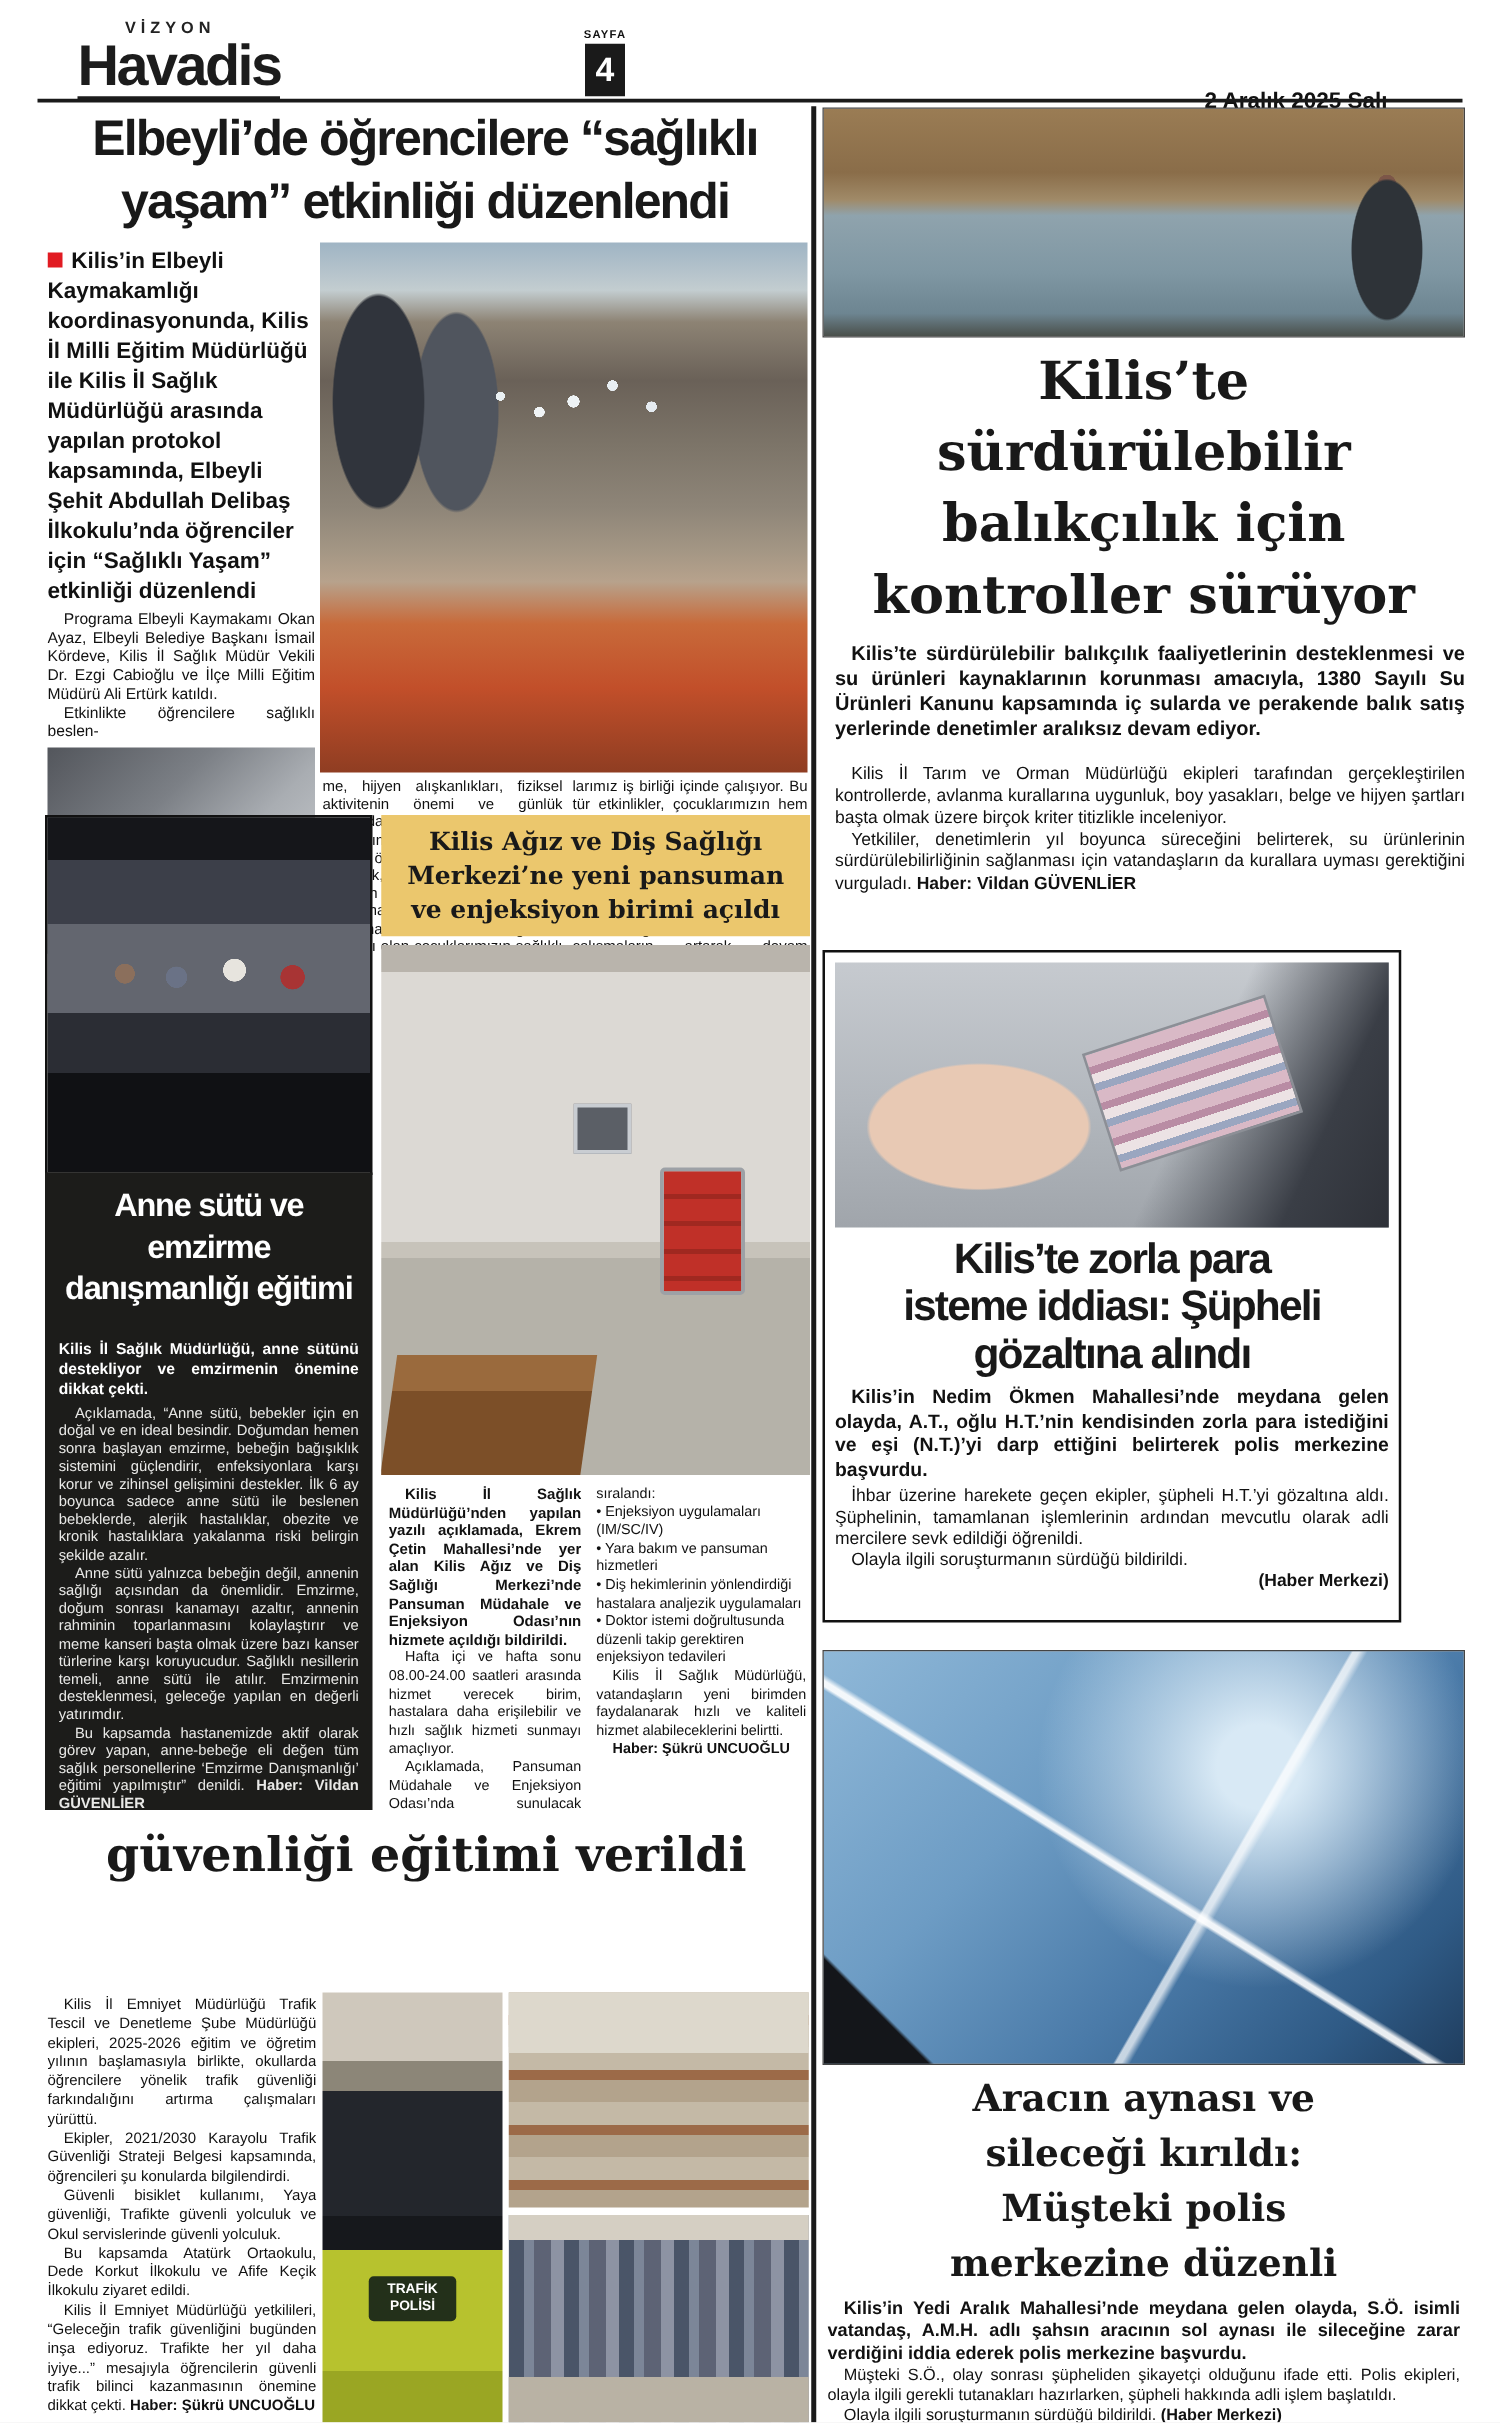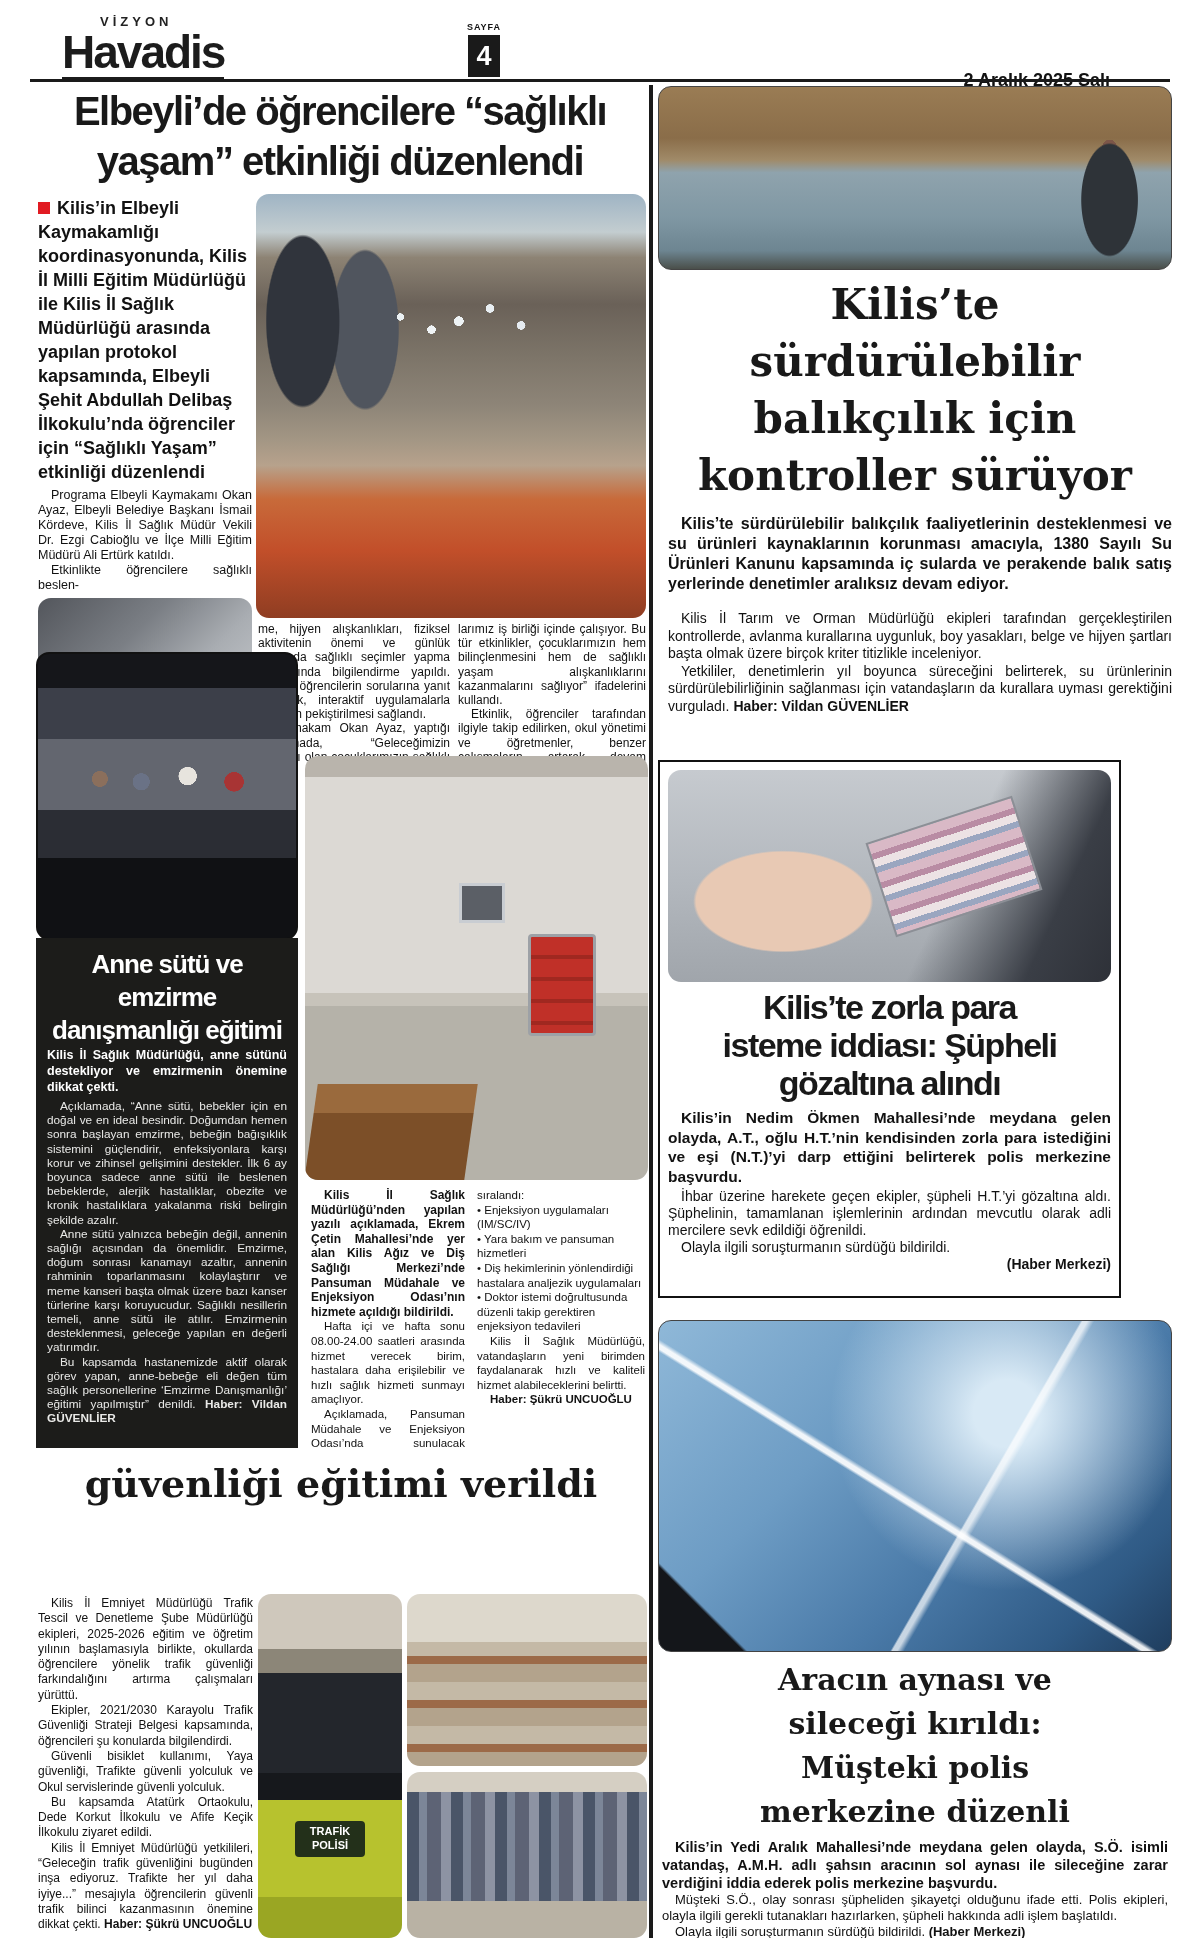--- a/index.html
+++ b/index.html
@@ -24,21 +24,21 @@
   .vrule{background:#1a1a1a;width:4px;}
 
   
   .hl-sans{font-family:"Liberation Sans",sans-serif;font-weight:700;letter-spacing:-1.5px;color:#191919;}
   .hl-serif{font-family:"DejaVu Serif",serif;font-weight:700;color:#191919;}
 
   .lead{font-weight:700;}
   .bullet{display:inline-block;width:12px;height:12px;background:#e11b22;margin-right:7px;}
 
   
-  .ph{position:absolute;overflow:hidden;background:#ccc;border-radius:13px;}
+  .ph{position:absolute;overflow:hidden;background:#ccc;}
   .frame{border:2px solid #111;}
   .thin{border:1px solid #444;}
 
   .ph-main{background:
     radial-gradient(circle 8px at 52% 30%, #eef3f5 60%, transparent 62%),
     radial-gradient(circle 7px at 60% 27%, #e8eef2 60%, transparent 62%),
     radial-gradient(circle 7px at 45% 32%, #f0f4f6 60%, transparent 62%),
     radial-gradient(circle 7px at 68% 31%, #e5ebf0 60%, transparent 62%),
     radial-gradient(circle 6px at 37% 29%, #eaf0f3 60%, transparent 62%),
     radial-gradient(ellipse 60px 140px at 12% 30%, #30343c 60%, transparent 62%),
@@ -156,28 +156,33 @@
     <p class="ind"><span>Yetkililer, denetimlerin yıl boyunca süreceğini belirterek, su ürünlerinin sürdürülebilirliğinin sağlanması için vatandaşların da kurallara uyması gerektiğini vurguladı.</span> <b>Haber: Vildan GÜVENLİER</b></p>
   </div>
 
   <div class="ph ph-group frame" style="left:36px;top:652px;width:258px;height:284px;"></div>
   <div class="abs blackbox" style="left:36px;top:938px;width:262px;height:510px;padding:10px 11px;box-sizing:border-box;">
     <div class="hl-sans ctr" style="font-size:26px;line-height:33px;color:#fff;letter-spacing:-1px;">
       <div>Anne sütü ve</div>
       <div>emzirme</div>
       <div>danışmanlığı eğitimi</div>
     </div>
-    <p class="lead j" style="font-size:12.5px;line-height:16px;margin-top:0;"><span class="ind">Kilis İl Sağlık Müdürlüğü, anne sütünü destekliyor ve emzirmenin önemine dikkat çekti.</span></p>
+    <p class="lead j" style="font-size:12.5px;line-height:16px;margin-top:24px;"><span class="ind">Kilis İl Sağlık Müdürlüğü, anne sütünü destekliyor ve emzirmenin önemine dikkat çekti.</span></p>
     <div class="j" style="font-size:11.8px;line-height:14.2px;color:#e9e9e7;margin-top:4px;">
       <p class="ind">Açıklamada, “Anne sütü, bebekler için en doğal ve en ideal besindir. Doğumdan hemen sonra başlayan emzirme, bebeğin bağışıklık sistemini güçlendirir, enfeksiyonlara karşı korur ve zihinsel gelişimini destekler. İlk 6 ay boyunca sadece anne sütü ile beslenen bebeklerde, alerjik hastalıklar, obezite ve kronik hastalıklara yakalanma riski belirgin şekilde azalır.</p>
       <p class="ind">Anne sütü yalnızca bebeğin değil, annenin sağlığı açısından da önemlidir. Emzirme, doğum sonrası kanamayı azaltır, annenin rahminin toparlanmasını kolaylaştırır ve meme kanseri başta olmak üzere bazı kanser türlerine karşı koruyucudur. Sağlıklı nesillerin temeli, anne sütü ile atılır. Emzirmenin desteklenmesi, geleceğe yapılan en değerli yatırımdır.</p>
       <p class="ind"><span>Bu kapsamda hastanemizde aktif olarak görev yapan, anne-bebeğe eli değen tüm sağlık personellerine ‘Emzirme Danışmanlığı’ eğitimi yapılmıştır” denildi.</span> <b>Haber: Vildan GÜVENLİER</b></p>
     </div>
   </div>
 
+  <div class="abs yellowbox hl-serif ctr" style="left:305px;top:652px;width:343px;height:97px;font-size:20px;line-height:27px;padding-top:8px;box-sizing:border-box;">
+    <div>Kilis Ağız ve Diş Sağlığı</div>
+    <div>Merkezi’ne yeni pansuman</div>
+    <div>ve enjeksiyon birimi açıldı</div>
+  </div>
   <div class="ph ph-medroom" style="left:305px;top:756px;width:343px;height:424px;">
     <div class="screen"></div>
     <div class="cart"></div>
     <div class="desk"></div>
   </div>
   <div class="abs j" style="left:311px;top:1188px;width:154px;height:262px;overflow:hidden;font-size:11.5px;line-height:14.6px;">
     <p class="lead ind" style="font-size:12px;">Kilis İl Sağlık Müdürlüğü’nden yapılan yazılı açıklamada, Ekrem Çetin Mahallesi’nde yer alan Kilis Ağız ve Diş Sağlığı Merkezi’nde Pansuman Müdahale ve Enjeksiyon Odası’nın hizmete açıldığı bildirildi.</p>
     <p class="ind">Hafta içi ve hafta sonu 08.00-24.00 saatleri arasında hizmet verecek birim, hastalara daha erişilebilir ve hızlı sağlık hizmeti sunmayı amaçlıyor.</p>
     <p class="ind">Açıklamada, Pansuman Müdahale ve Enjeksiyon Odası’nda sunulacak hizmetler şu şekilde</p>
   </div>

